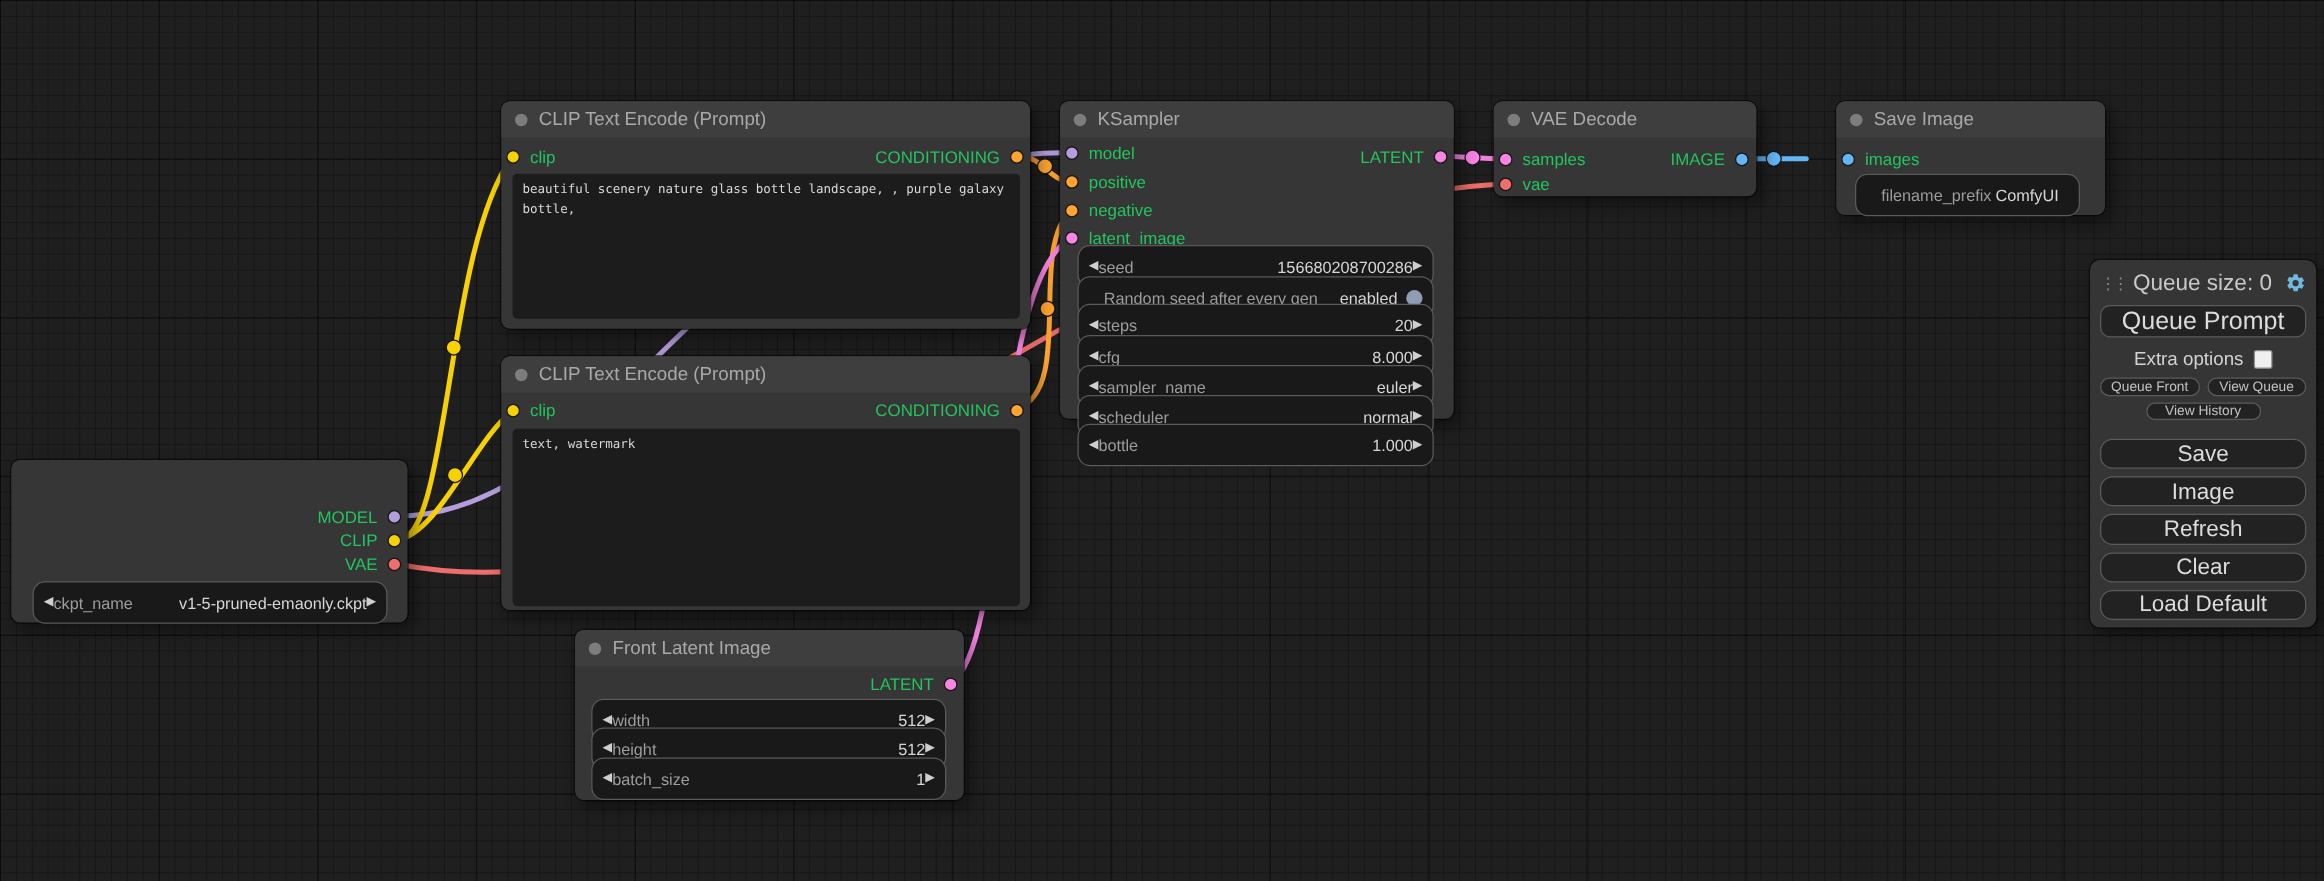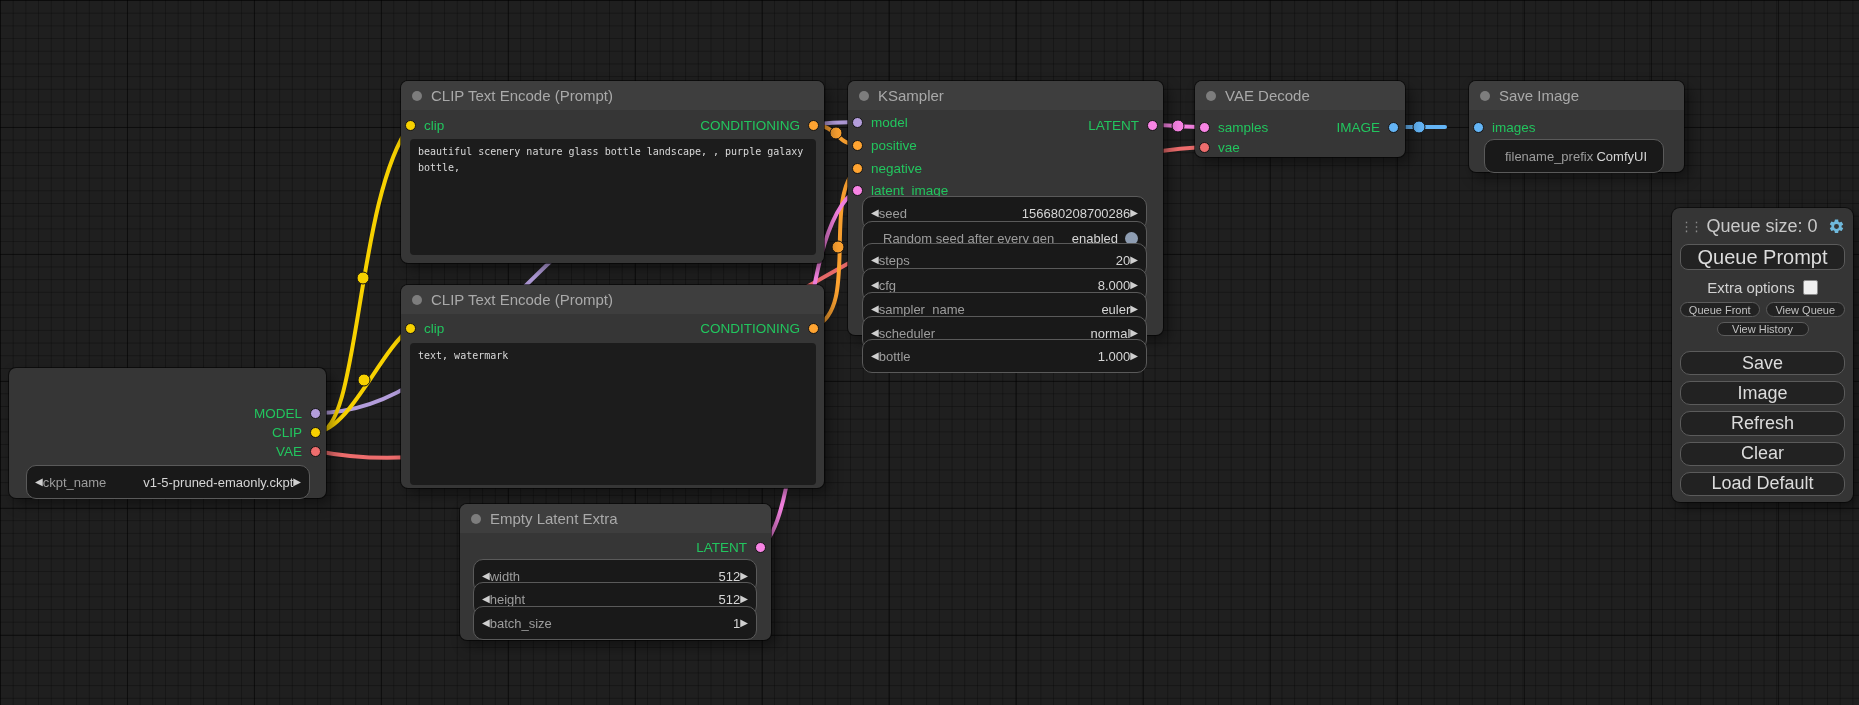--- a/index.html
+++ b/index.html
@@ -131,21 +131,21 @@
     <div class="iorow" style="right:5px;top:33px;">
       <span>CONDITIONING</span>
       <span class="pd c-cond"></span>
     </div>
     <div class="prompt" style="left:9px;top:58px;width:406px;height:142px;">text, watermark</div>
   </div>
 
   <div class="node" style="left:460px;top:504px;width:311px;height:136px;">
     <div class="nt">
       <span class="tdot"></span>
-      <span>Empty Latent Extra</span>
+      <span>Front Latent Image</span>
     </div>
     <div class="iorow" style="right:5px;top:33px;">
       <span>LATENT</span>
       <span class="pd c-latent"></span>
     </div>
     <div class="wg" style="left:13px;top:55px;width:284px;">
       <span class="wa">◀</span>
       <span class="wl">width</span>
       <span class="wv">512</span>
       <span class="wa">▶</span>

